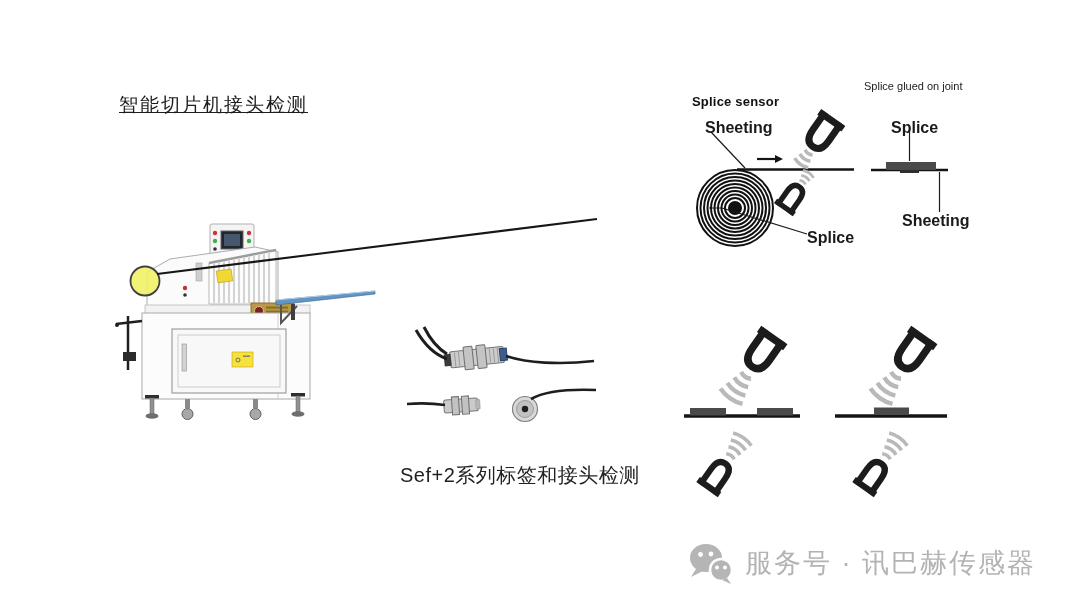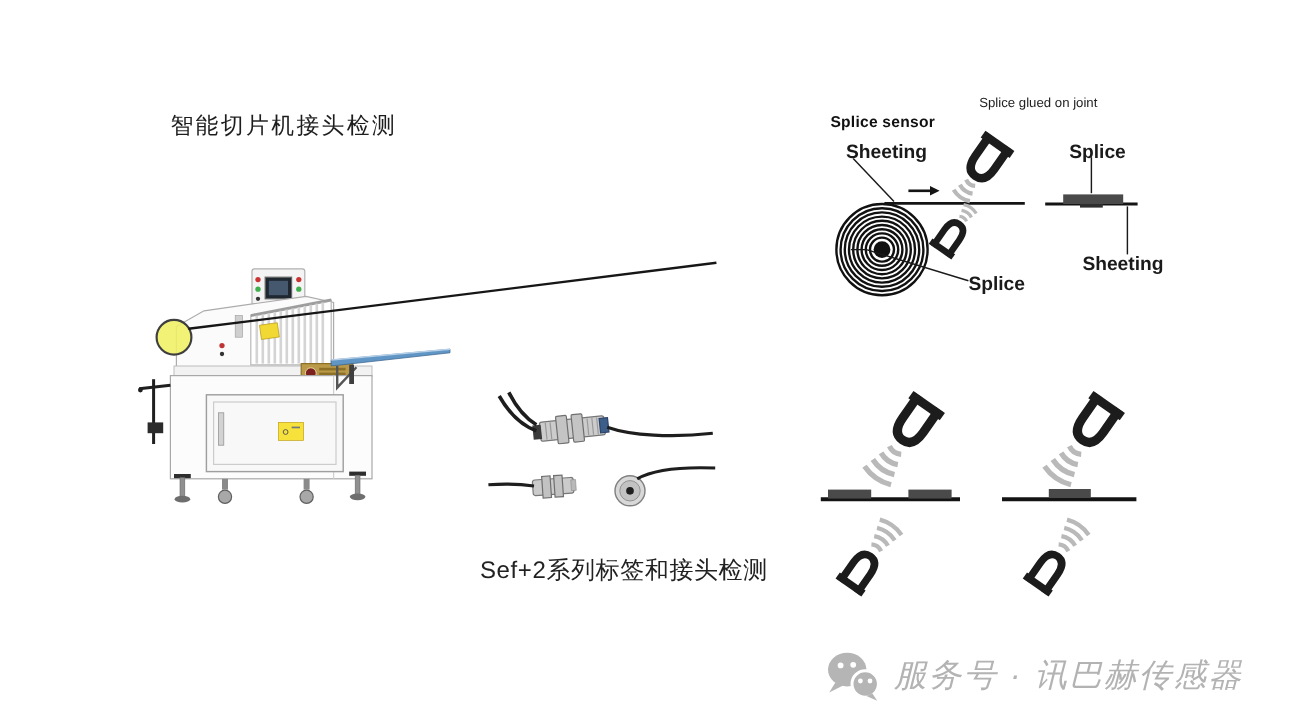--- a/index.html
+++ b/index.html
@@ -245,37 +245,37 @@
         <use href="#cup"></use>
           <use href="#waves4"></use>
       </g>
       <g transform="translate(874,474) rotate(215) scale(0.82)">
         <use href="#cup"></use>
           <use href="#waves4"></use>
       </g>
     </g>
   </svg>
 
-  <div class="abs txt cn-heading" style="left:142px;top:92px;">智能切片机接头检测</div>
+  <div class="abs txt cn-heading" style="left:119px;top:92px;text-decoration:underline;">智能切片机接头检测</div>
 
   <div class="abs txt cn-caption" style="left:400px;top:462px;">Sef+2系列标签和接头检测</div>
 
   <div class="abs txt diag-title" style="left:692px;top:94px;">Splice sensor</div>
 
-  <div class="abs txt diag-subtitle" style="left:816px;top:80px;">Splice glued on joint</div>
+  <div class="abs txt diag-subtitle" style="left:864px;top:80px;">Splice glued on joint</div>
 
   <div class="abs txt diag-label" style="left:705px;top:119px;">Sheeting</div>
 
   <div class="abs txt diag-label" style="left:807px;top:229px;">Splice</div>
 
   <div class="abs txt diag-label" style="left:891px;top:119px;">Splice</div>
 
   <div class="abs txt diag-label" style="left:902px;top:212px;">Sheeting</div>
 
-  <div class="abs txt footer-badge" style="left:686px;top:540px;font-style:italic;">
+  <div class="abs txt footer-badge" style="left:686px;top:540px;">
     <svg width="50" height="46" viewBox="0 0 50 46">
       <ellipse cx="20" cy="18" rx="16" ry="14" fill="#b5b5b5"></ellipse>
       <polygon points="10,29 5,37 17,31" fill="#b5b5b5"></polygon>
       <circle cx="14.5" cy="14.5" r="2.4" fill="#ffffff"></circle>
       <circle cx="25" cy="14" r="2.4" fill="#ffffff"></circle>
       <circle cx="35" cy="30" r="11" fill="#b5b5b5" stroke="#ffffff" stroke-width="2.5"></circle>
       <polygon points="41,38 45,44 36,40" fill="#b5b5b5"></polygon>
       <circle cx="31" cy="27.5" r="2" fill="#ffffff"></circle>
       <circle cx="39" cy="27.5" r="2" fill="#ffffff"></circle>
     </svg>

